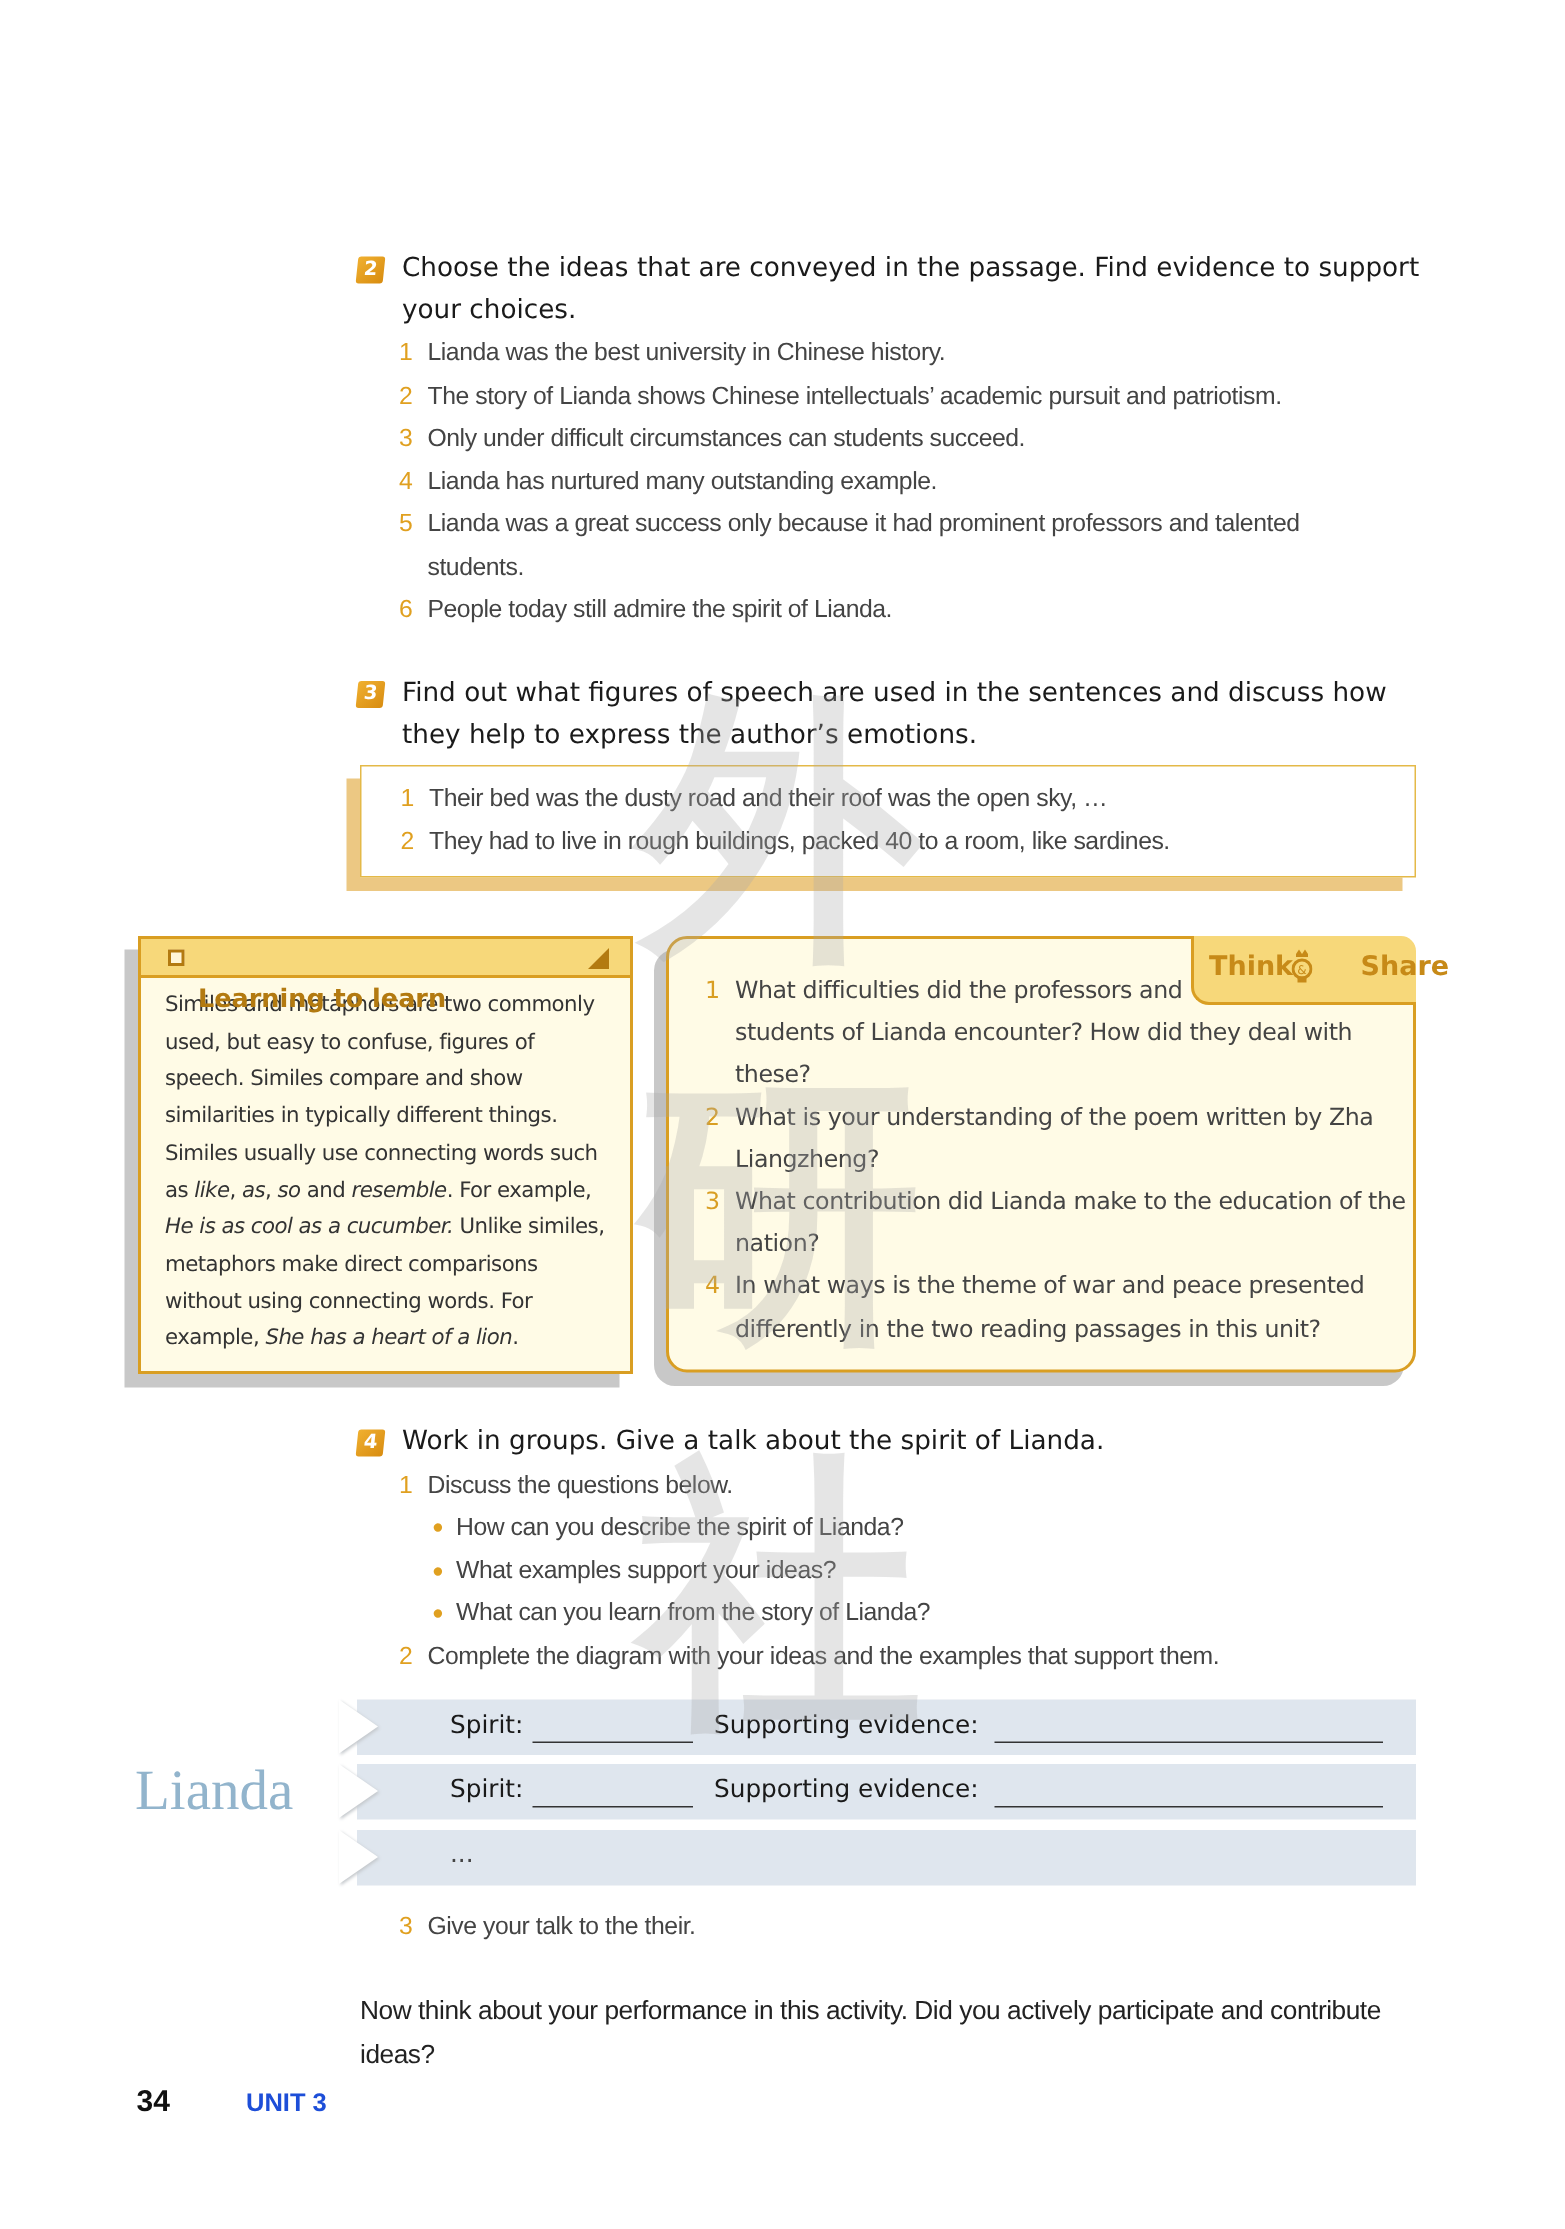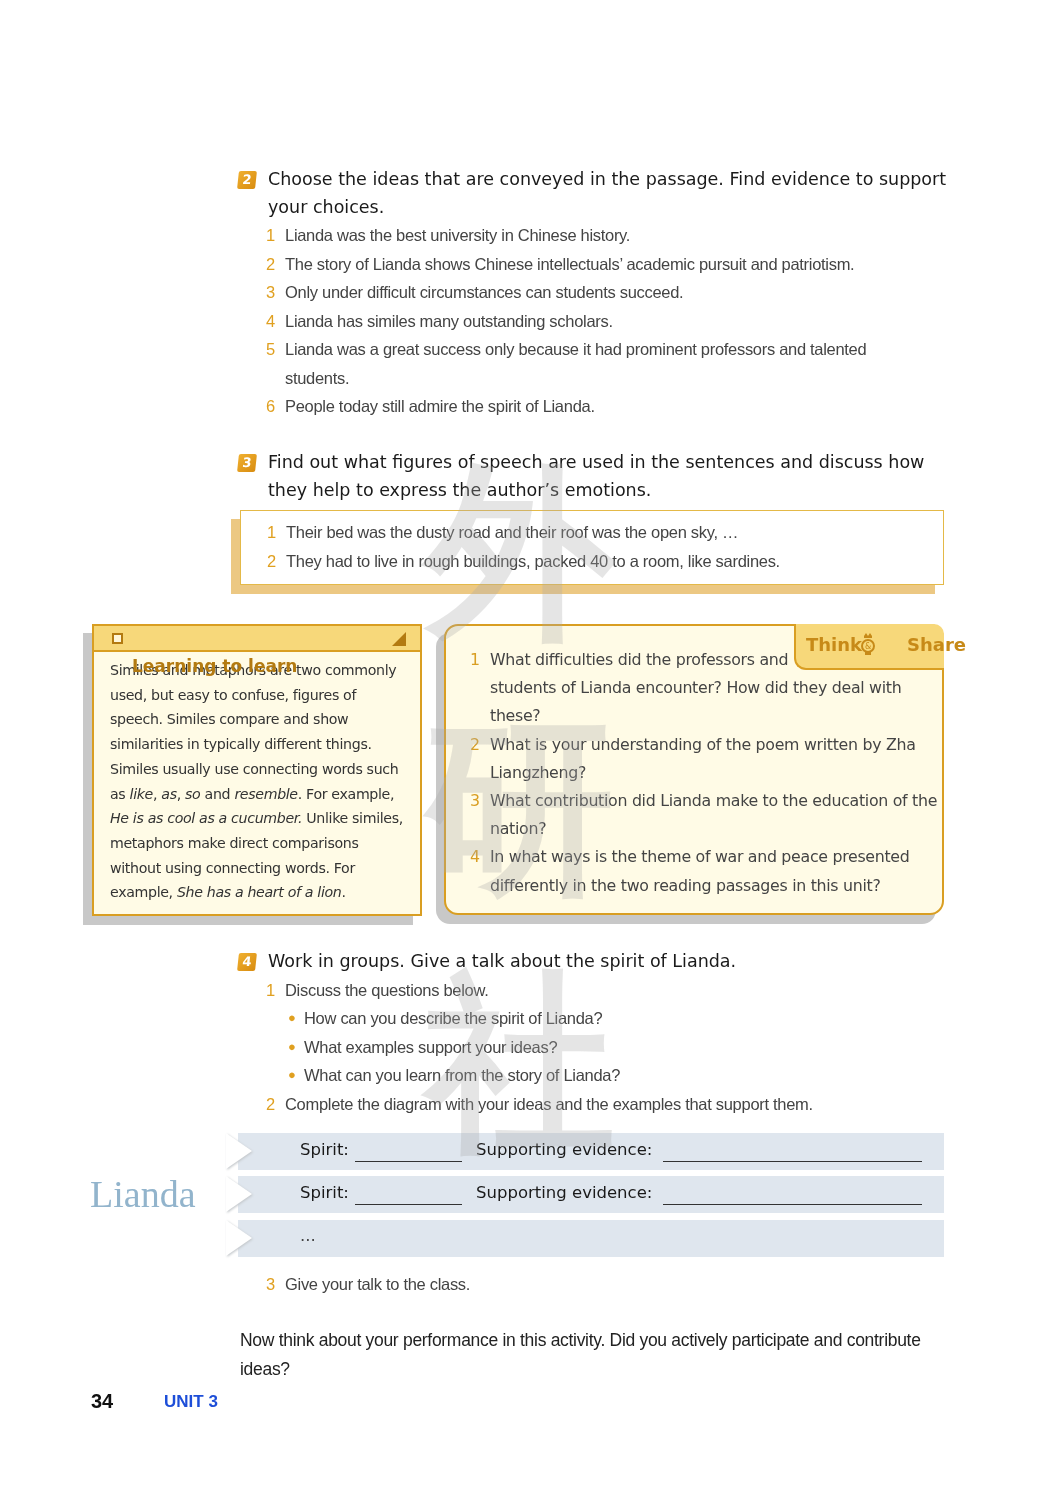--- a/index.html
+++ b/index.html
@@ -121,21 +121,21 @@
   <div class="item">
       <span class="num">2</span>
       <span class="txt">The story of Lianda shows Chinese intellectuals’ academic pursuit and patriotism.</span>
     </div>
   <div class="item">
       <span class="num">3</span>
       <span class="txt">Only under difficult circumstances can students succeed.</span>
     </div>
   <div class="item">
       <span class="num">4</span>
-      <span class="txt">Lianda has similes many outstanding scholars.</span>
+      <span class="txt">Lianda has nurtured many outstanding example.</span>
     </div>
   <div class="item">
       <span class="num">5</span>
       <span class="txt">Lianda was a great success only because it had prominent professors and talented students.</span>
     </div>
   <div class="item">
       <span class="num">6</span>
       <span class="txt">People today still admire the spirit of Lianda.</span>
     </div>
 </div>
@@ -243,20 +243,20 @@
   <span class="blank-long"></span>
 </div>
 <div class="drow" style="top:1220px;">
   <span class="arrow"></span>
   <span class="dtext ellipsis">...</span>
 </div>
 
 <div class="num-list" style="left:266px; top:1270px; width:660px;">
   <div class="item">
       <span class="num">3</span>
-      <span class="txt">Give your talk to the class.</span>
+      <span class="txt">Give your talk to the their.</span>
     </div>
 </div>
 
 <div class="reflection">Now think about your performance in this activity. Did you actively participate and contribute ideas?</div>
 
 <div class="footer-page">34</div>
 <div class="footer-unit">UNIT 3</div>
 
 </body></html>

